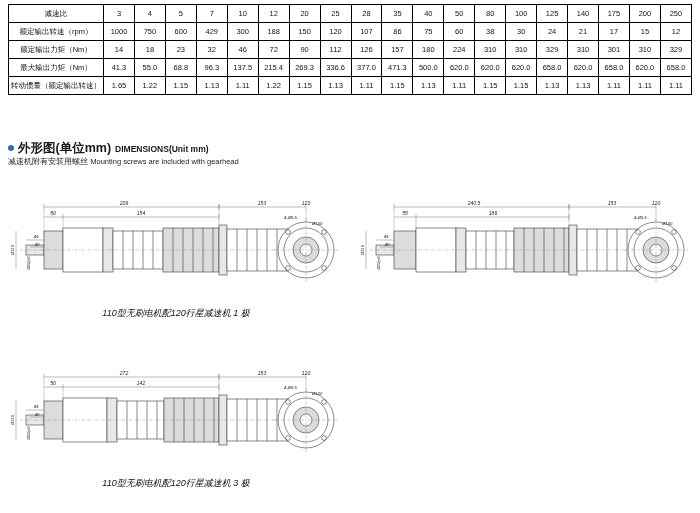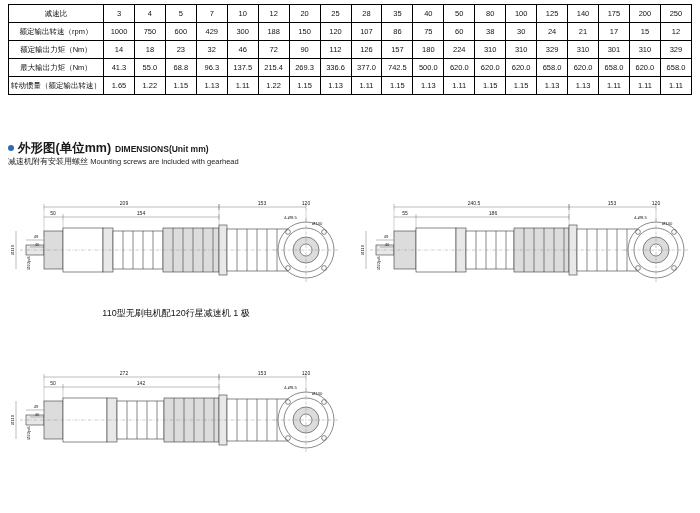--- a/index.html
+++ b/index.html
@@ -82,20 +82,21 @@
     left: 8px;
     top: 156px;
     font-size: 8px;
     color: #222222;
   }
   .section-sub .en { font-size: 7.5px; }
 
   
   .drawing {
     position: absolute;
+    font-style: italic;
   }
   .caption {
     position: absolute;
     font-size: 9px;
     color: #111111;
     text-align: center;
     white-space: nowrap;
   }
 
   svg { display: block; }
@@ -185,21 +186,21 @@
         <td class="rowhead">最大输出力矩（Nm）</td>
         <td>41.3</td>
         <td>55.0</td>
         <td>68.8</td>
         <td>96.3</td>
         <td>137.5</td>
         <td>215.4</td>
         <td>269.3</td>
         <td>336.6</td>
         <td>377.0</td>
-        <td>742.5</td>
+        <td>471.3</td>
         <td>500.0</td>
         <td>620.0</td>
         <td>620.0</td>
         <td>620.0</td>
         <td>658.0</td>
         <td>620.0</td>
         <td>658.0</td>
         <td>620.0</td>
         <td>658.0</td>
       </tr>
@@ -396,13 +397,14 @@
     <circle class="fillgray2" cx="300" cy="65" r="13"></circle>
     <circle class="fillwhite" cx="300" cy="65" r="6"></circle>
     <circle class="ln" cx="282" cy="47" r="2.4"></circle>
     <circle class="ln" cx="318" cy="47" r="2.4"></circle>
     <circle class="ln" cx="282" cy="83" r="2.4"></circle>
     <circle class="ln" cx="318" cy="83" r="2.4"></circle>
     <path class="ln-d" d="M268 65 L332 65 M300 33 L300 97"></path>
     <text class="dimtxt-s" x="278" y="34" text-anchor="start">4-Ø8.5</text>
     <text class="dimtxt-s" x="306" y="40" text-anchor="start">Ø130</text>
   </svg>
+  <div class="caption" style="left:0; top:122px; width:340px;">110型无刷电机配120行星减速机 3 极</div>
 </div>
 
 </body></html>

